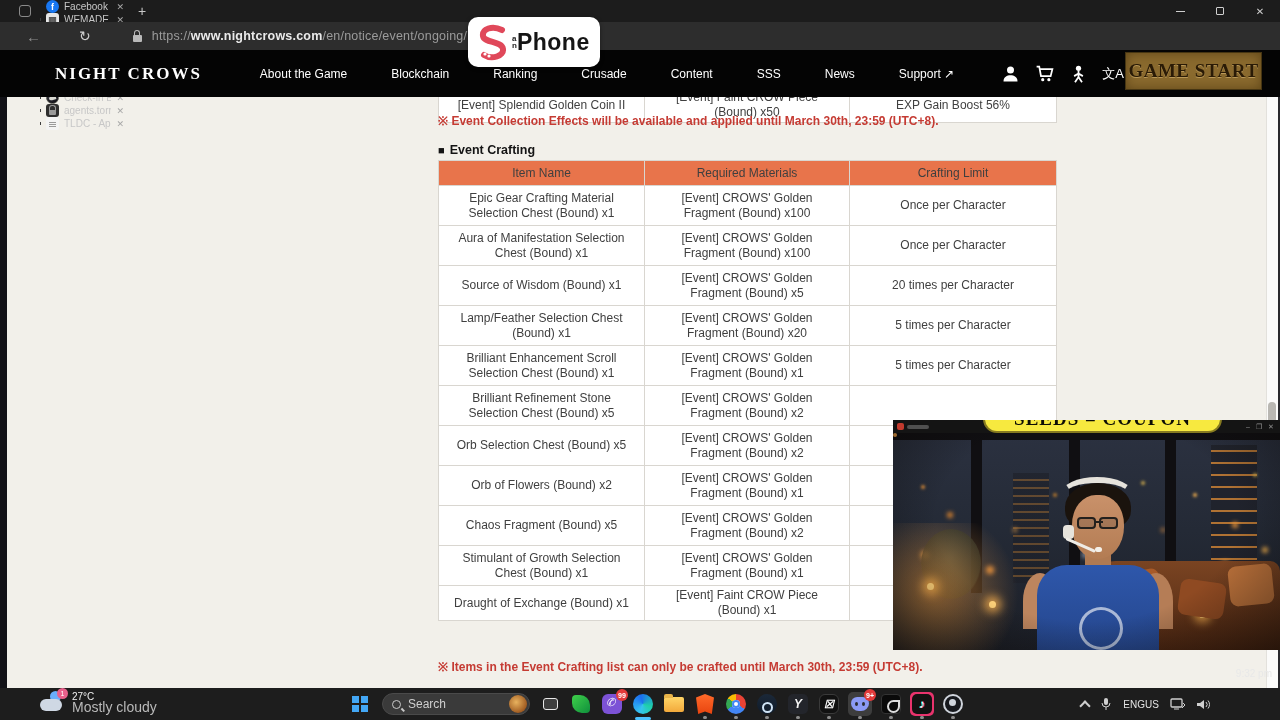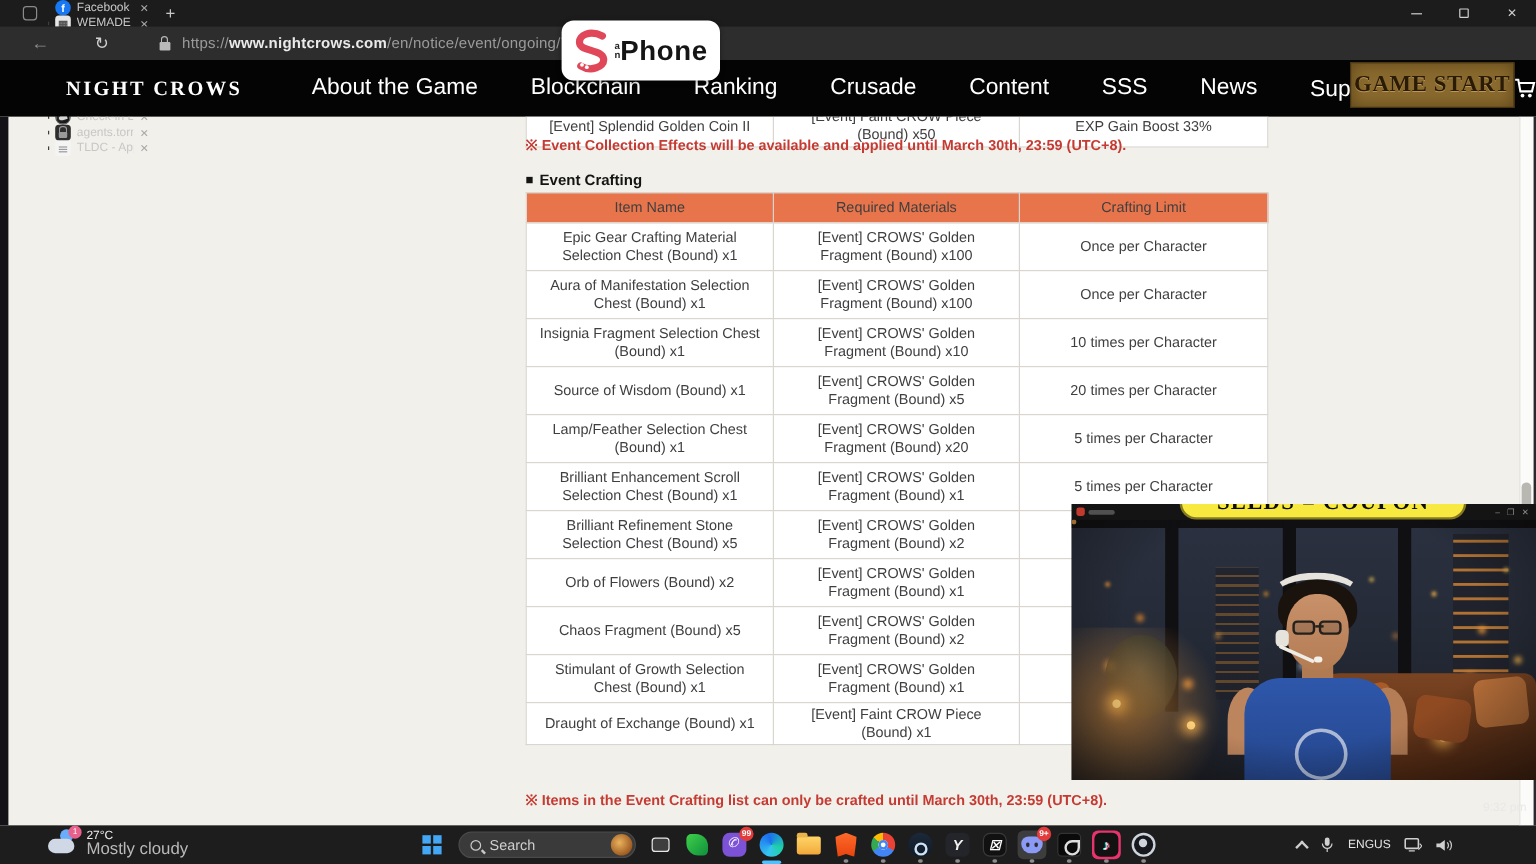--- a/index.html
+++ b/index.html
@@ -41,21 +41,21 @@
   .omnibox{display:flex;align-items:center;margin-left:42px;gap:10px;}
   .lockico{width:9px;height:7px;background:#b9b9b9;border-radius:1px;position:relative;margin-top:4px;}
   .lockico::before{content:"";position:absolute;left:1.5px;top:-5px;width:4px;height:5px;border:1.5px solid #b9b9b9;border-bottom:none;border-radius:3px 3px 0 0;}
   .url{font-size:12.5px;color:#9b9b9b;letter-spacing:.2px;}
   .url b{color:#eaeaea;font-weight:bold;}
 
   
   .sitenav{position:absolute;left:0;top:50px;width:1280px;height:47px;background:#040404;z-index:20;display:flex;align-items:center;}
   .nclogo{font-family:"Liberation Serif",serif;font-size:17px;font-weight:bold;color:#fff;letter-spacing:2px;margin-left:55px;white-space:nowrap;}
   #navitems{display:flex;gap:44px;margin-left:58px;}
-  #navitems span{color:#fff;font-size:19px;white-space:nowrap;}
+  #navitems span{color:#fff;font-size:12px;white-space:nowrap;}
   .navicons{display:flex;align-items:center;gap:13px;margin-left:46px;}
   .navicons svg{display:block;}
   .langtxt{color:#fff;font-size:13px;display:flex;align-items:center;gap:3px;}
   .langtxt i{font-style:normal;font-size:8px;color:#bbb;}
   .gamestart{position:absolute;right:18px;top:2px;width:137px;height:38px;background:radial-gradient(ellipse at 40% 45%,#c8a45e,#96743２ 60%,#6b4d1e);background-color:#8a6a2e;border:1px solid #463512;display:flex;align-items:center;justify-content:center;font-family:"Liberation Serif",serif;font-size:19px;font-weight:bold;color:#2a1b06;letter-spacing:.5px;text-shadow:0 1px 0 rgba(235,200,130,.5);box-shadow:inset 0 0 12px rgba(60,40,5,.55);}
 
   
   .content{position:absolute;left:0;top:97px;width:1280px;height:591px;background:#f2f0ea;overflow:hidden;z-index:10;}
   .leftedge{position:absolute;left:0;top:0;width:7px;height:591px;background:#121217;}
   .scrolltrack{position:absolute;right:2px;top:0;width:12px;height:591px;background:#fbfbfa;border-left:1px solid #e3e1dc;}
@@ -301,21 +301,21 @@
     </div>
     <div class="gamestart">GAME START</div>
   </div>
 
   <div class="content">
     <table class="nc toptable">
       <tbody>
           <tr id="toprow">
             <td class="c1">[Event] Splendid Golden Coin II</td>
             <td class="c2">[Event] Faint CROW Piece (Bound) x50</td>
-            <td class="c3">EXP Gain Boost 33%</td>
+            <td class="c3">EXP Gain Boost 56%</td>
           </tr>
         </tbody>
     </table>
     <div class="note note1">※ Event Collection Effects will be available and applied until March 30th, 23:59 (UTC+8).</div>
     <div class="secttitle">
       <span class="sq">■</span>
       <span>Event Crafting</span>
     </div>
     <table class="nc maintable">
       <thead>
@@ -330,41 +330,41 @@
             <td class="c1">Epic Gear Crafting Material Selection Chest (Bound) x1</td>
             <td class="c2">[Event] CROWS' Golden Fragment (Bound) x100</td>
             <td class="c3">Once per Character</td>
           </tr>
           <tr>
             <td class="c1">Aura of Manifestation Selection Chest (Bound) x1</td>
             <td class="c2">[Event] CROWS' Golden Fragment (Bound) x100</td>
             <td class="c3">Once per Character</td>
           </tr>
           <tr>
-            <td class="c1">Insignia Fragment Selection Chest (Bound) x1</td>
-            <td class="c2">[Event] CROWS' Golden Fragment (Bound) x10</td>
-            <td class="c3">10 times per Character</td>
-          </tr>
-          <tr>
             <td class="c1">Source of Wisdom (Bound) x1</td>
             <td class="c2">[Event] CROWS' Golden Fragment (Bound) x5</td>
             <td class="c3">20 times per Character</td>
           </tr>
           <tr>
             <td class="c1">Lamp/Feather Selection Chest (Bound) x1</td>
             <td class="c2">[Event] CROWS' Golden Fragment (Bound) x20</td>
             <td class="c3">5 times per Character</td>
           </tr>
           <tr>
             <td class="c1">Brilliant Enhancement Scroll Selection Chest (Bound) x1</td>
             <td class="c2">[Event] CROWS' Golden Fragment (Bound) x1</td>
             <td class="c3">5 times per Character</td>
           </tr>
           <tr>
             <td class="c1">Brilliant Refinement Stone Selection Chest (Bound) x5</td>
+            <td class="c2">[Event] CROWS' Golden Fragment (Bound) x2</td>
+            <td class="c3"></td>
+          </tr>
+          <tr>
+            <td class="c1">Orb Selection Chest (Bound) x5</td>
             <td class="c2">[Event] CROWS' Golden Fragment (Bound) x2</td>
             <td class="c3"></td>
           </tr>
           <tr>
             <td class="c1">Orb of Flowers (Bound) x2</td>
             <td class="c2">[Event] CROWS' Golden Fragment (Bound) x1</td>
             <td class="c3"></td>
           </tr>
           <tr>
             <td class="c1">Chaos Fragment (Bound) x5</td>

